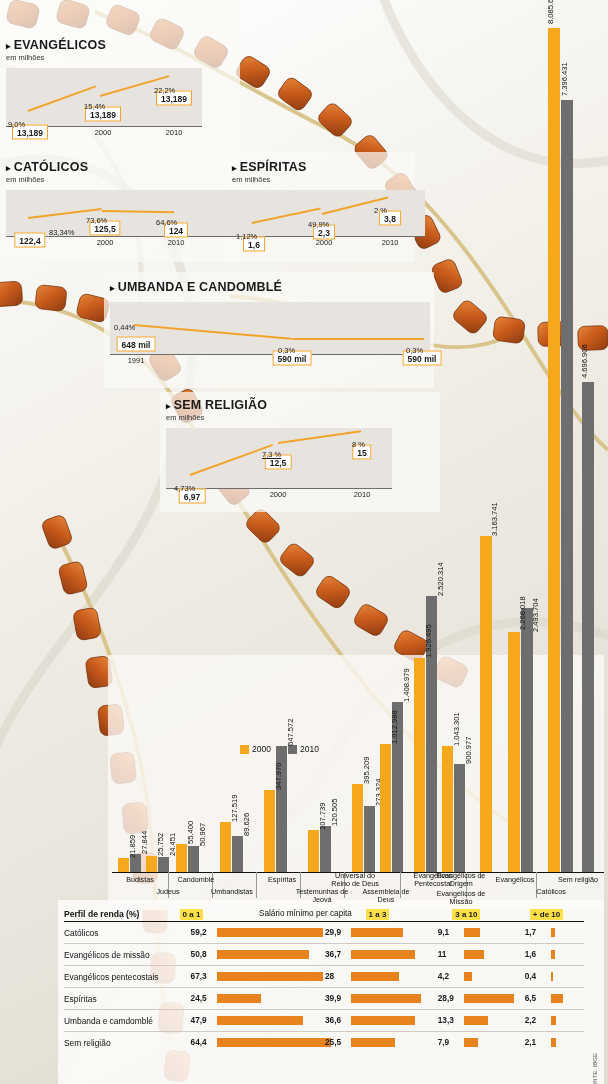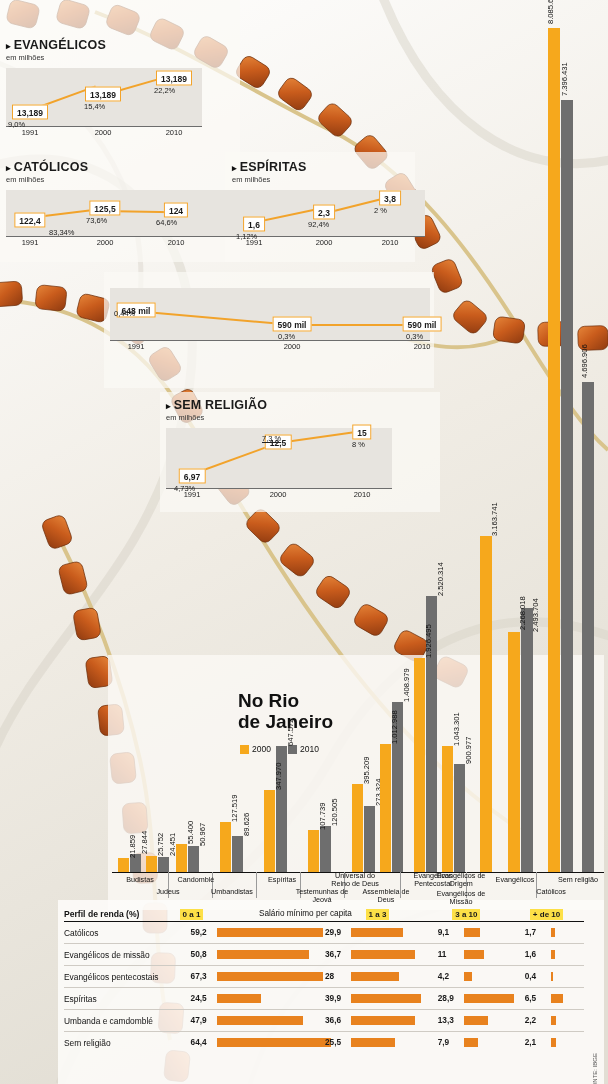--- a/index.html
+++ b/index.html
@@ -14,21 +14,21 @@
   
   .panel{position:absolute;z-index:2;}
   .ttl{font-weight:bold;font-size:12.5px;letter-spacing:.2px;}
   .ttl .tri{color:#111;font-size:9px;margin-right:3px;}
   .sub{font-size:7.5px;color:#333;margin-top:1px;}
   .plotbox{position:relative;background:#e7e4df;border-bottom:1px solid #6d6d6d;}
   .axis{position:relative;height:11px;}
   .axis span{position:absolute;font-size:7.5px;color:#222;transform:translateX(-50%);top:1px;}
   .node{position:absolute;border:1.3px solid #F2A32B;background:#fff;
         font-weight:bold;font-size:8.5px;padding:1.5px 4px;white-space:nowrap;
-        transform:translate(-50%,-50%);z-index:4;}
+        transform:translate(-50%,-50%);z-index:4;margin-top:20px;}
   .pct{position:absolute;font-size:7.5px;color:#222;white-space:nowrap;z-index:4;}
   .lineseg{position:absolute;height:2.4px;background:#F2A32B;transform-origin:0 50%;z-index:3;}
 
   
   #rio{position:absolute;left:0;top:0;width:608px;height:1084px;z-index:3;}
   .bar{position:absolute;bottom:0;}
   .bar.y{background:#F6A81C;}
   .bar.g{background:#6E6E6E;}
   .barval{position:absolute;font-size:7.6px;color:#111;white-space:nowrap;
           transform-origin:0 0;transform:rotate(-90deg);}
@@ -192,32 +192,35 @@
   <div class="ttl">
     <span class="tri">▸</span><span>ESPÍRITAS</span>
   </div>
   <div class="sub">em milhões</div>
   <div class="plotbox" style="height:46px;margin-top:6px;">
     <div class="lineseg" style="left:20px;top:32px;width:70px;transform:rotate(-12deg);"></div>
     <div class="lineseg" style="left:90px;top:23px;width:68px;transform:rotate(-14deg);"></div>
     <div class="node" style="left:22px;top:34px;">1,6</div>
     <div class="pct" style="left:4px;top:42px;">1,12%</div>
     <div class="node" style="left:92px;top:22px;">2,3</div>
-    <div class="pct" style="left:76px;top:30px;">92,4%</div>
+    <div class="pct" style="left:76px;top:30px;">49,9%</div>
     <div class="node" style="left:158px;top:8px;">3,8</div>
     <div class="pct" style="left:142px;top:16px;">2 %</div>
   </div>
   <div class="axis">
     <span style="left:22px;">1991</span>
     <span style="left:92px;">2000</span>
     <span style="left:158px;">2010</span>
   </div>
 </div>
 
 <div class="panel" style="left:110px;top:280px;width:320px;">
+  <div class="ttl">
+    <span class="tri">▸</span><span>UMBANDA E CANDOMBLÉ</span>
+  </div>
   <div class="plotbox" style="height:52px;margin-top:8px;">
     <div class="lineseg" style="left:24px;top:22px;width:158px;transform:rotate(5deg);"></div>
     <div class="lineseg" style="left:182px;top:36px;width:132px;transform:rotate(0deg);"></div>
     <div class="node" style="left:26px;top:22px;">648 mil</div>
     <div class="pct" style="left:4px;top:21px;">0,44%</div>
     <div class="node" style="left:182px;top:36px;">590 mil</div>
     <div class="pct" style="left:168px;top:44px;">0,3%</div>
     <div class="node" style="left:312px;top:36px;">590 mil</div>
     <div class="pct" style="left:296px;top:44px;">0,3%</div>
   </div>
@@ -232,37 +235,33 @@
   <div class="ttl">
     <span class="tri">▸</span><span>SEM RELIGIÃO</span>
   </div>
   <div class="sub">em milhões</div>
   <div class="plotbox" style="height:60px;margin-top:6px;">
     <div class="lineseg" style="left:24px;top:46px;width:88px;transform:rotate(-20deg);"></div>
     <div class="lineseg" style="left:112px;top:14px;width:84px;transform:rotate(-8deg);"></div>
     <div class="node" style="left:26px;top:48px;">6,97</div>
     <div class="pct" style="left:8px;top:56px;">4,73%</div>
     <div class="node" style="left:112px;top:14px;">12,5</div>
-    <div class="pct" style="left:96px;top:6px;text-decoration:underline;">7,3 %</div>
+    <div class="pct" style="left:96px;top:22px;text-decoration:underline;">7,3 %</div>
     <div class="node" style="left:196px;top:4px;">15</div>
     <div class="pct" style="left:186px;top:12px;">8 %</div>
   </div>
   <div class="axis">
     <span style="left:26px;">1991</span>
     <span style="left:112px;">2000</span>
     <span style="left:196px;">2010</span>
   </div>
 </div>
 
 <div id="rio">
 
-  <div id="riotitle" style="left:238px;top:690px;">
-    <div>No Rio</div>
-    <div>de Janeiro</div>
-  </div>
 
   <div class="legsw" style="left:240px;top:745px;background:#F6A81C;"></div>
   <div class="leg" style="left:252px;top:744px;">2000</div>
   <div class="legsw" style="left:288px;top:745px;background:#6E6E6E;"></div>
   <div class="leg" style="left:300px;top:744px;">2010</div>
 
   <div style="position:absolute;left:112px;top:872px;width:492px;height:1px;background:#111;"></div>
 
   <div class="sep" style="left:168px;top:872px;height:26px;"></div>
   <div class="sep" style="left:212px;top:872px;height:26px;"></div>

